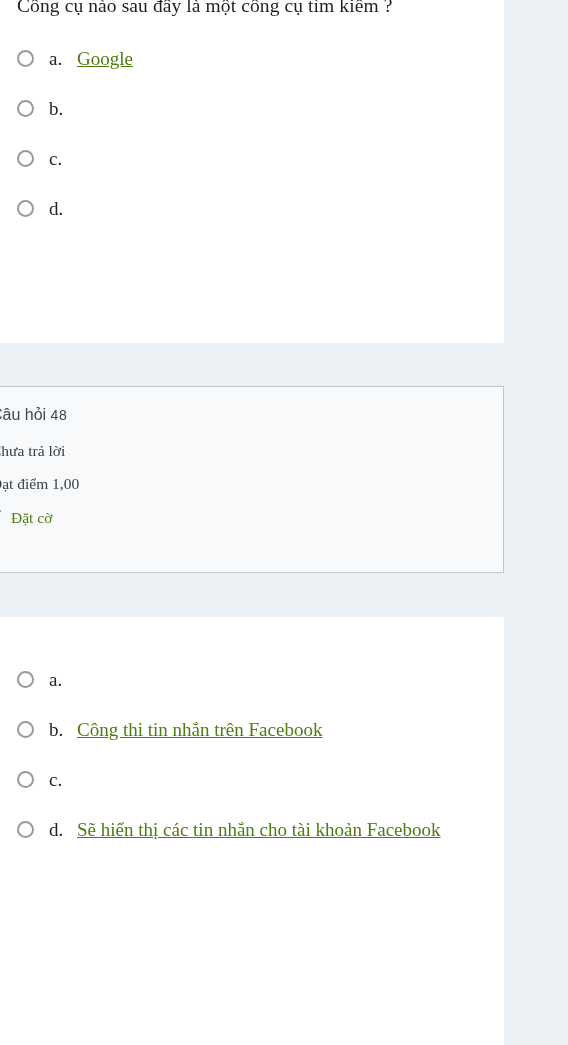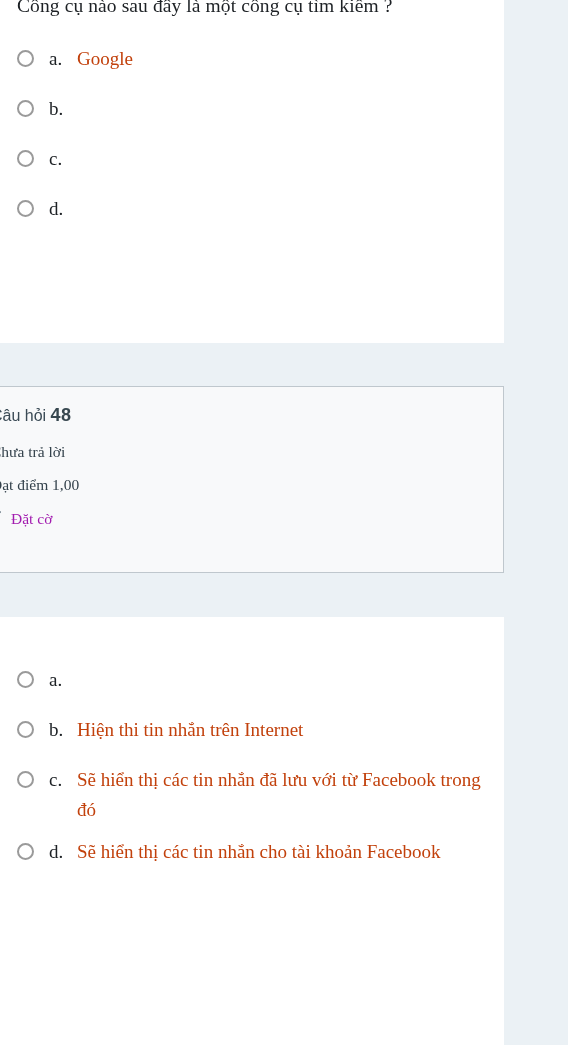--- a/index.html
+++ b/index.html
@@ -60,21 +60,22 @@
     flex: 0 0 auto;
     width: 28px;
     font-size: 19px;
     line-height: 30px;
     color: #1d2125;
   }
   .ans-text {
     flex: 1 1 auto;
     font-size: 19px;
     line-height: 30px;
-    color: #c2410c;
+    color: #4d7c0f;
+    text-decoration: underline;
   }
 
   
   .infobox {
     position: absolute;
     left: -40px;
     width: 544px;
     background: #f8f9fa;
     border: 1px solid #bfc7cd;
     box-sizing: border-box;
@@ -85,22 +86,22 @@
     padding-right: 16px;
   }
   .info-qno {
     font-family: "Liberation Sans", "DejaVu Sans", sans-serif;
     font-size: 16px;
     color: #3a4a55;
     line-height: 28px;
     white-space: nowrap;
   }
   .info-qno .num {
-    font-size: 18px;
-    font-weight: bold;
+    font-size: 14px;
+    font-weight: normal;
     color: #37474f;
     letter-spacing: 0.5px;
   }
   .info-line {
     font-size: 15.5px;
     line-height: 22px;
     color: #33414b;
     margin-top: 11px;
     white-space: nowrap;
   }
@@ -113,21 +114,21 @@
   .flag-icon {
     flex: 0 0 auto;
     width: 16px;
     height: 18px;
     margin-right: 8px;
     margin-left: -4px;
   }
   .flag-label {
     font-size: 15.5px;
     line-height: 20px;
-    color: #a21caf;
+    color: #4d7c0f;
   }
 </style>
 </head>
 <body>
 
 <div class="qpanel" style="top:-10px; height:353px;">
   <div class="qpanel-inner">
     <div class="qtext">Công cụ nào sau đây là một công cụ tìm kiếm ?</div>
 
     <div class="answers">
@@ -186,27 +187,26 @@
     <div class="answers">
 
       <div class="answer-row">
         <span class="radio"></span>
         <span class="ans-letter">a.</span>
       </div>
 
       <div class="answer-row">
         <span class="radio"></span>
         <span class="ans-letter">b.</span>
-        <span class="ans-text">Hiện thi tin nhắn trên Internet</span>
+        <span class="ans-text">Công thi tin nhắn trên Facebook</span>
       </div>
 
       <div class="answer-row">
         <span class="radio"></span>
         <span class="ans-letter">c.</span>
-        <span class="ans-text">Sẽ hiển thị các tin nhắn đã lưu với từ Facebook trong đó</span>
       </div>
 
       <div class="answer-row">
         <span class="radio"></span>
         <span class="ans-letter">d.</span>
         <span class="ans-text">Sẽ hiển thị các tin nhắn cho tài khoản Facebook</span>
       </div>
 
     </div>
   </div>

